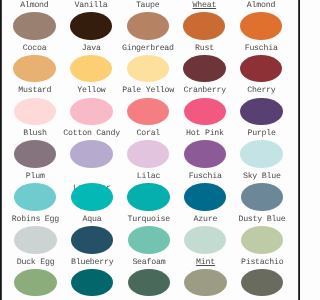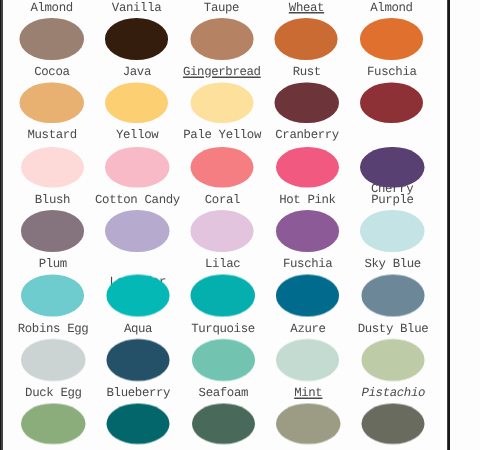--- a/index.html
+++ b/index.html
@@ -45,21 +45,21 @@
       </div>
       <div class="cell" style="left: 6.275px; top: 54.8px; width: 56.65px;">
         <div class="lbl" style="top: -10.2px;">Cocoa</div>
         <div class="sw" style="left: 7.175px; top: 0px; width: 42.3px; height: 27.6px; background: rgb(232, 176, 113);"></div>
       </div>
       <div class="cell" style="left: 62.925px; top: 54.8px; width: 56.65px;">
         <div class="lbl" style="top: -10.2px;">Java</div>
         <div class="sw" style="left: 7.175px; top: 0px; width: 42.3px; height: 27.6px; background: rgb(252, 207, 115);"></div>
       </div>
       <div class="cell" style="left: 119.575px; top: 54.8px; width: 56.65px;">
-        <div class="lbl" style="top: -10.2px; text-decoration: underline;">Gingerbread</div>
+        <div class="lbl" style="top: -10.2px;">Gingerbread</div>
         <div class="sw" style="left: 7.175px; top: 0px; width: 42.3px; height: 27.6px; background: rgb(253, 224, 155);"></div>
       </div>
       <div class="cell" style="left: 176.225px; top: 54.8px; width: 56.65px;">
         <div class="lbl" style="top: -10.2px;">Rust</div>
         <div class="sw" style="left: 7.175px; top: 0px; width: 42.3px; height: 27.6px; background: rgb(109, 53, 58);"></div>
       </div>
       <div class="cell" style="left: 232.875px; top: 54.8px; width: 56.65px;">
         <div class="lbl" style="top: -10.2px;">Fuschia</div>
         <div class="sw" style="left: 7.175px; top: 0px; width: 42.3px; height: 27.6px; background: rgb(141, 49, 54);"></div>
       </div>
@@ -73,21 +73,21 @@
       </div>
       <div class="cell" style="left: 119.775px; top: 97.6px; width: 56.65px;">
         <div class="lbl" style="top: -10.2px;">Pale Yellow</div>
         <div class="sw" style="left: 7.175px; top: 0px; width: 42.3px; height: 27.6px; background: rgb(245, 126, 131);"></div>
       </div>
       <div class="cell" style="left: 176.425px; top: 97.6px; width: 56.65px;">
         <div class="lbl" style="top: -10.2px;">Cranberry</div>
         <div class="sw" style="left: 7.175px; top: 0px; width: 42.3px; height: 27.6px; background: rgb(242, 89, 128);"></div>
       </div>
       <div class="cell" style="left: 233.075px; top: 97.6px; width: 56.65px;">
-        <div class="lbl" style="top: -10.2px; margin-top: 36px;">Cherry</div>
+        <div class="lbl" style="top: -10.2px;">Cherry</div>
         <div class="sw" style="left: 7.175px; top: 0px; width: 42.3px; height: 27.6px; background: rgb(88, 65, 114);"></div>
       </div>
       <div class="cell" style="left: 6.675px; top: 140.4px; width: 56.65px;">
         <div class="lbl" style="top: -10.2px;">Blush</div>
         <div class="sw" style="left: 7.175px; top: 0px; width: 42.3px; height: 27.6px; background: rgb(133, 116, 126);"></div>
       </div>
       <div class="cell" style="left: 63.325px; top: 140.4px; width: 56.65px;">
         <div class="lbl" style="top: -10.2px;">Cotton Candy</div>
         <div class="sw" style="left: 7.175px; top: 0px; width: 42.3px; height: 27.6px; background: rgb(182, 171, 206);"></div>
       </div>
@@ -153,17 +153,17 @@
       </div>
       <div class="cell" style="left: 120.575px; top: 268.8px; width: 56.65px;">
         <div class="lbl" style="top: -10.2px;">Seafoam</div>
         <div class="sw" style="left: 7.175px; top: 0px; width: 42.3px; height: 27.6px; background: rgb(73, 105, 91);"></div>
       </div>
       <div class="cell" style="left: 177.225px; top: 268.8px; width: 56.65px;">
         <div class="lbl" style="top: -10.2px; text-decoration: underline;">Mint</div>
         <div class="sw" style="left: 7.175px; top: 0px; width: 42.3px; height: 27.6px; background: rgb(156, 156, 133);"></div>
       </div>
       <div class="cell" style="left: 233.875px; top: 268.8px; width: 56.65px;">
-        <div class="lbl" style="top: -10.2px; font-style: italic;">Pistachio</div>
+        <div class="lbl" style="top: -10.2px;">Pistachio</div>
         <div class="sw" style="left: 7.175px; top: 0px; width: 42.3px; height: 27.6px; background: rgb(106, 107, 95);"></div>
       </div>
     </div>
 </div>
 
 </body></html>

